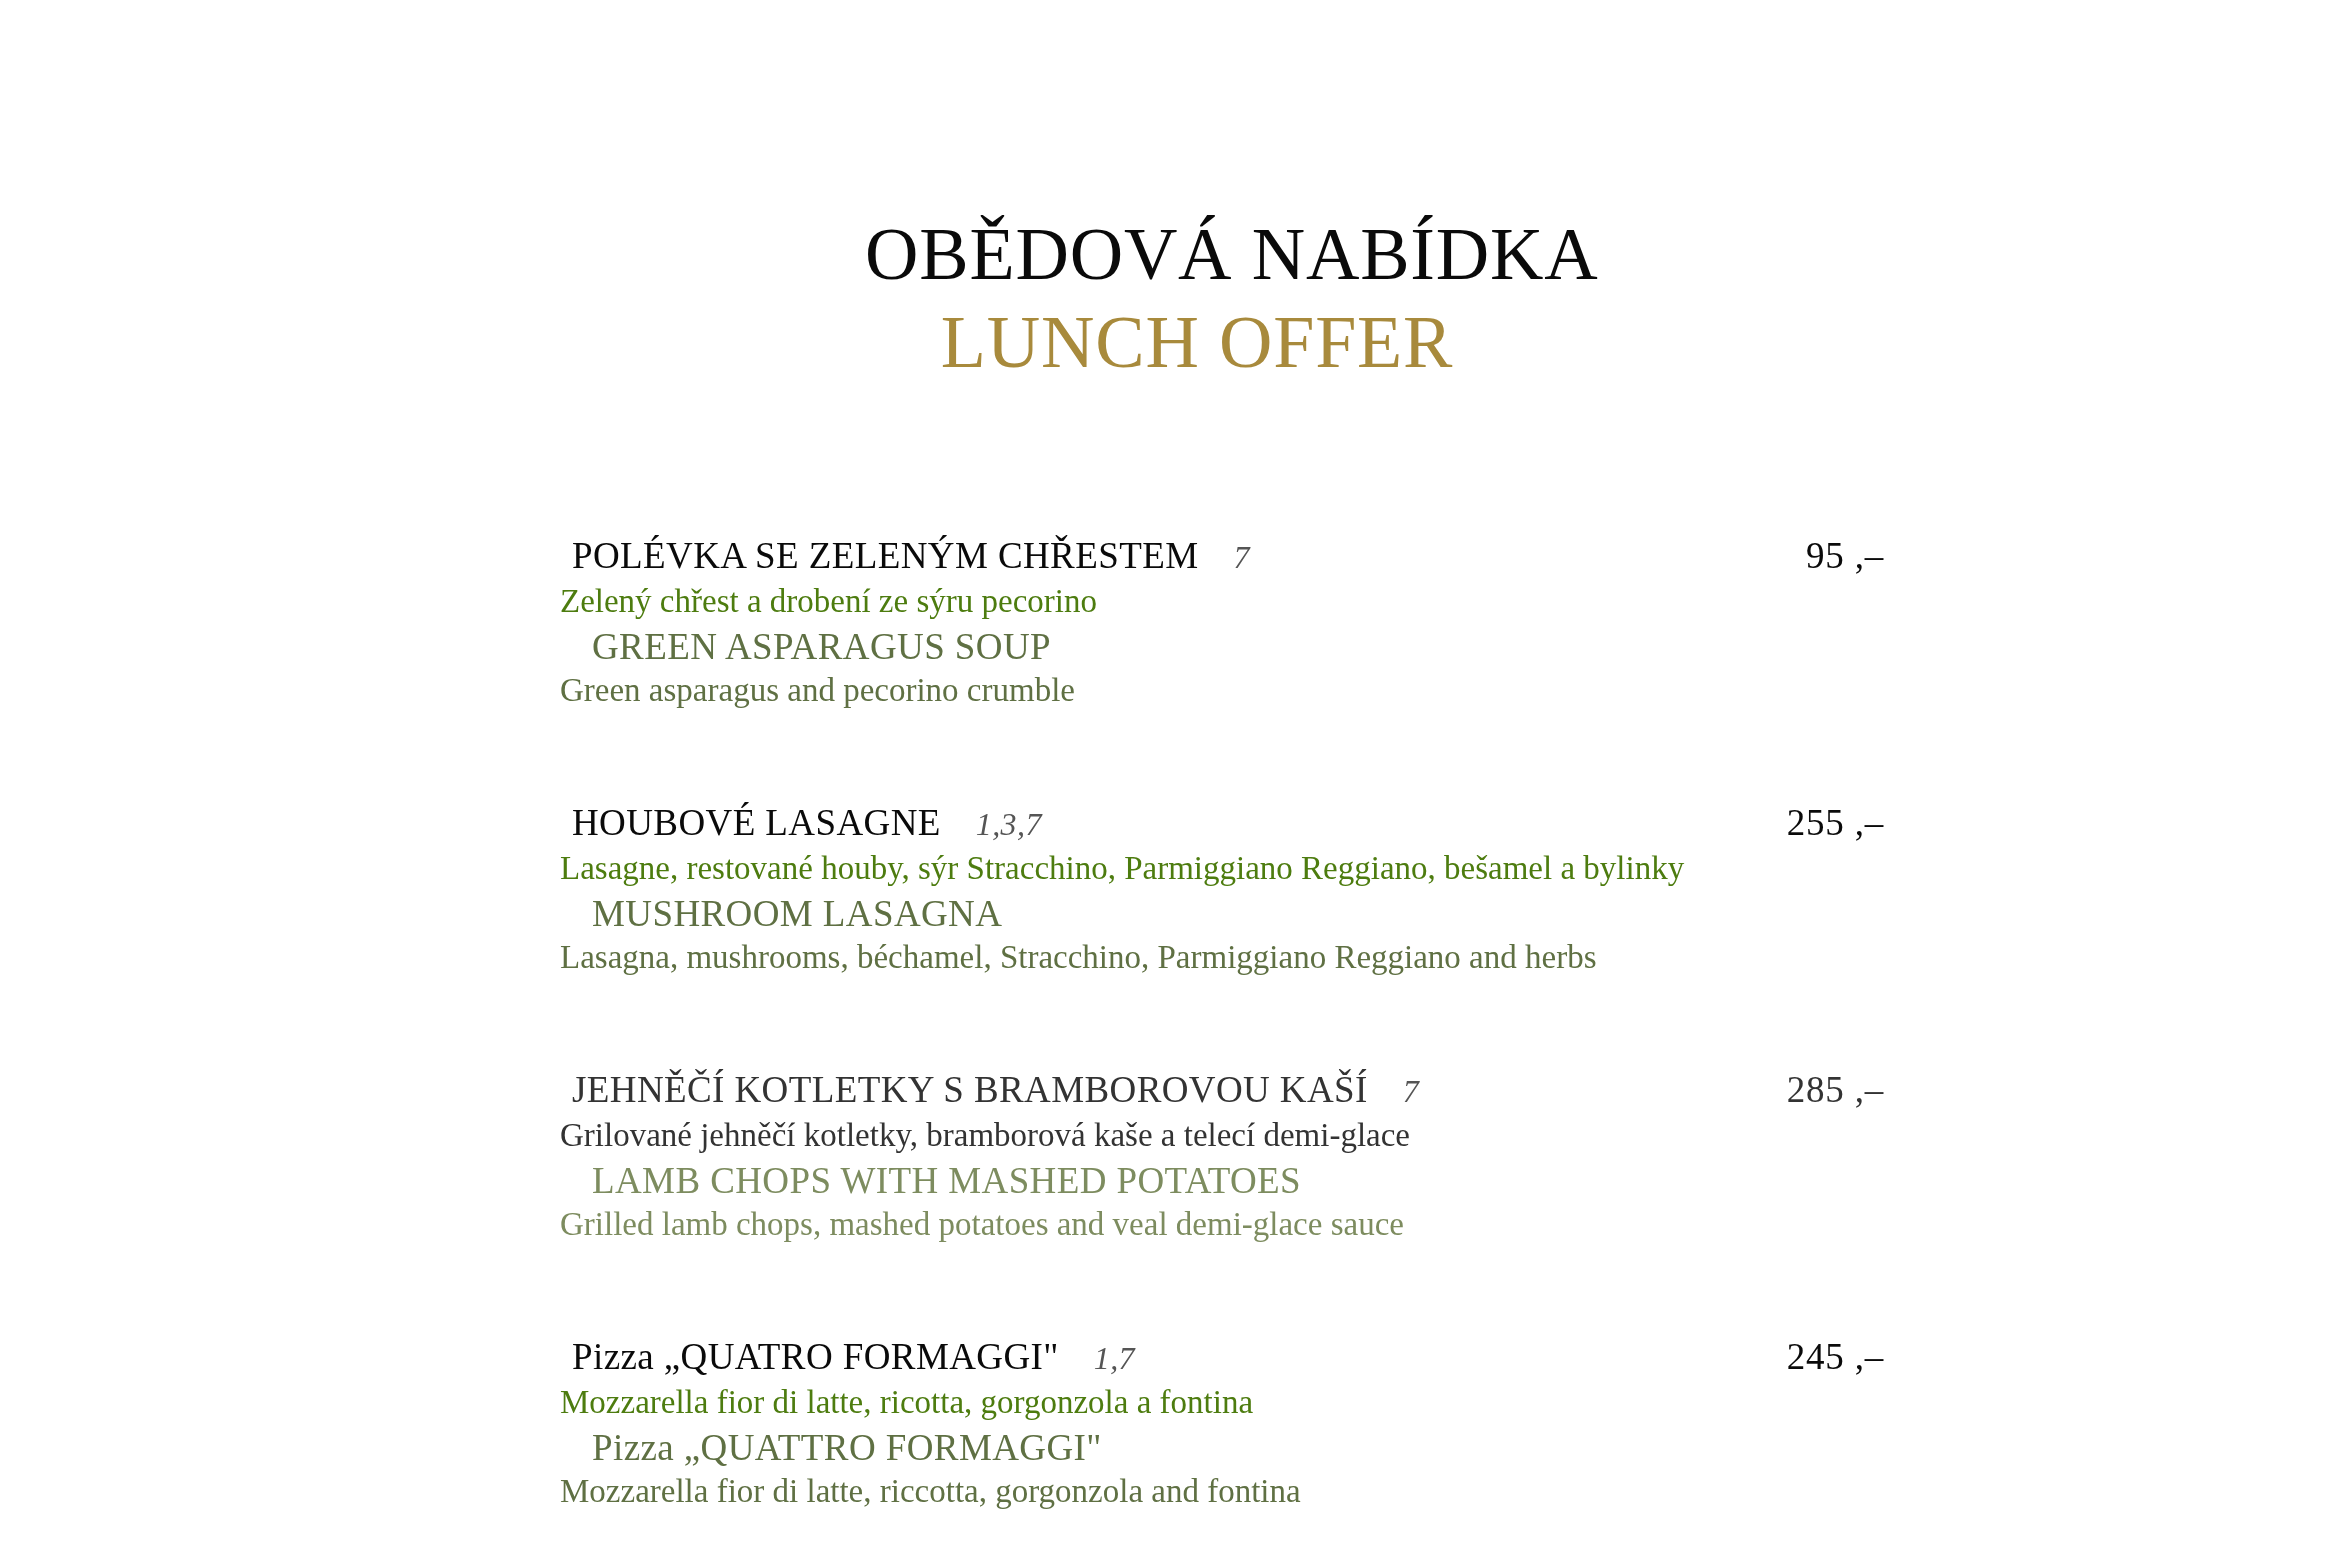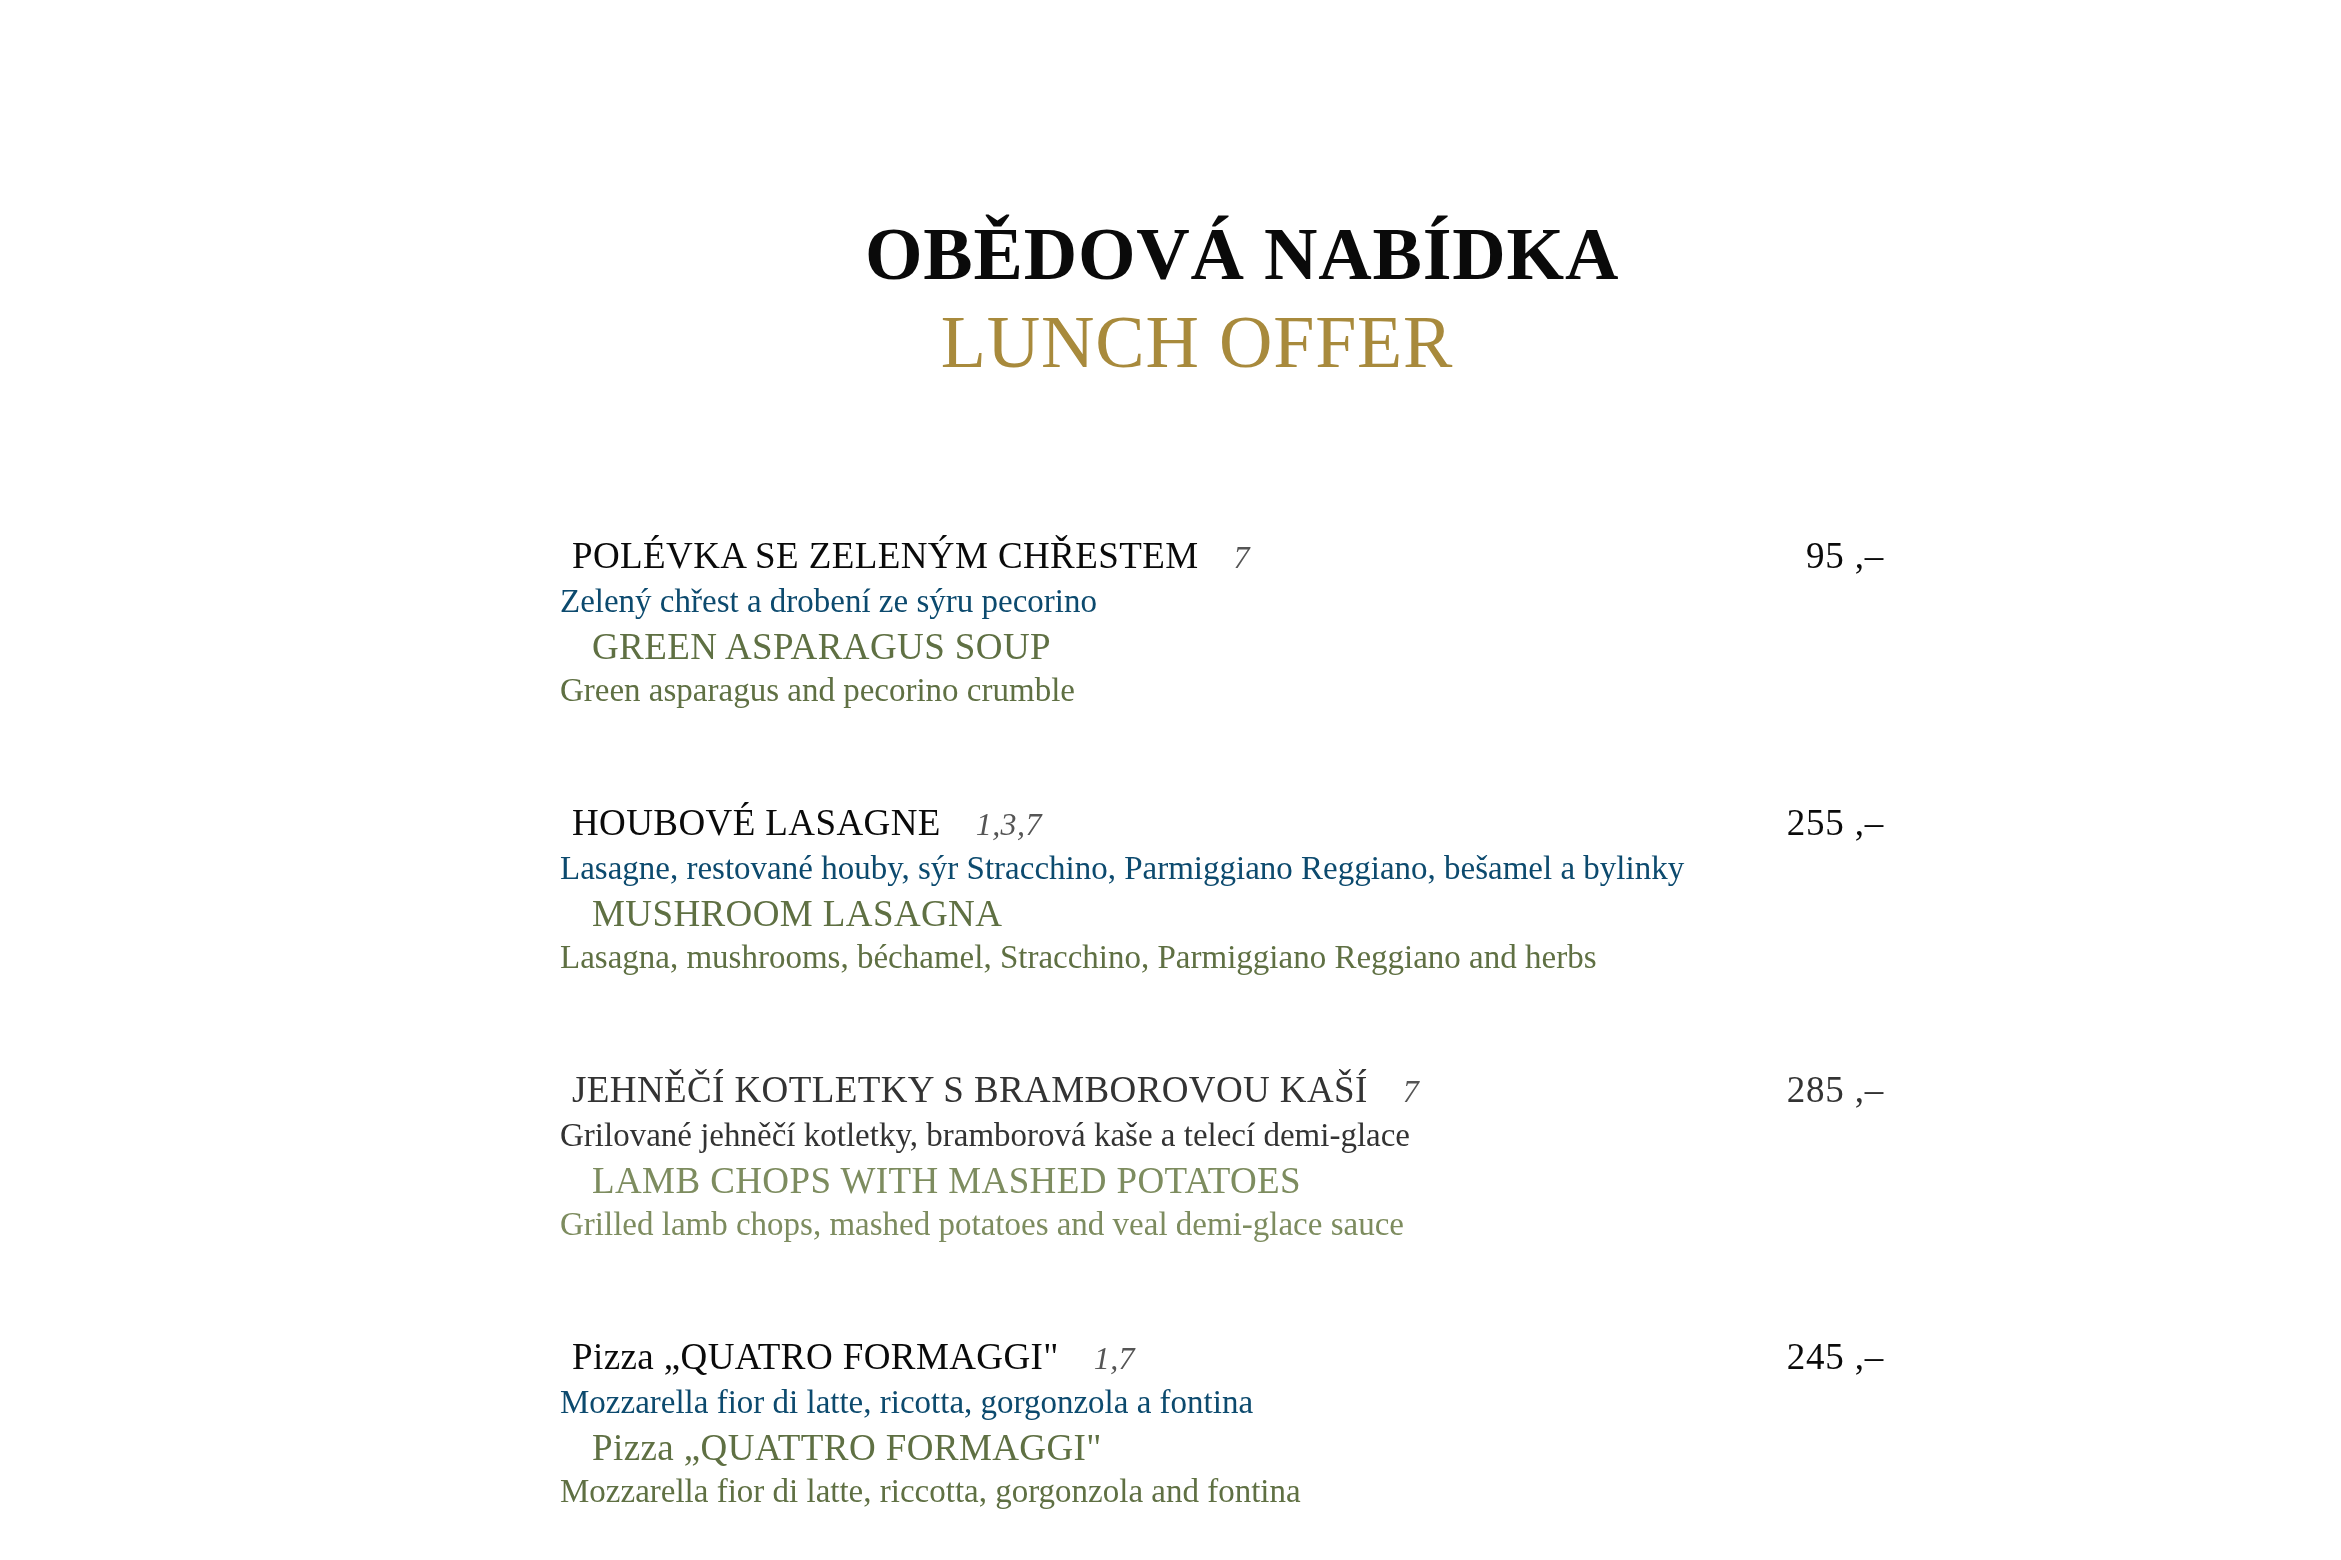--- a/index.html
+++ b/index.html
@@ -24,21 +24,20 @@
     .title-cz {
       position: absolute;
       left: 0;
       width: 664px;
       top: 14.4px;
       font-size: 74px;
       line-height: 80px;
       color: #0a0a0a;
       white-space: nowrap;
       letter-spacing: 0.8px;
-      font-weight: bold;
     }
     .title-en {
       position: absolute;
       left: 0;
       width: 664px;
       top: 102px;
       font-size: 74px;
       line-height: 80px;
       color: #a88a3c;
       white-space: nowrap;
@@ -92,21 +91,21 @@
       font-size: 37px;
       line-height: 45px;
       color: #0a0a0a;
       white-space: nowrap;
       letter-spacing: 0.8px;
     }
     .desc-cz {
       top: 45px;
       font-size: 33px;
       line-height: 46px;
-      color: #0c4a6e;
+      color: #4d7c0f;
     }
     .name-en {
       top: 90px;
       font-size: 37px;
       line-height: 48px;
       color: #5f7043;
       letter-spacing: 0.4px;
       margin-left: 32px;
     }
     .desc-en {

